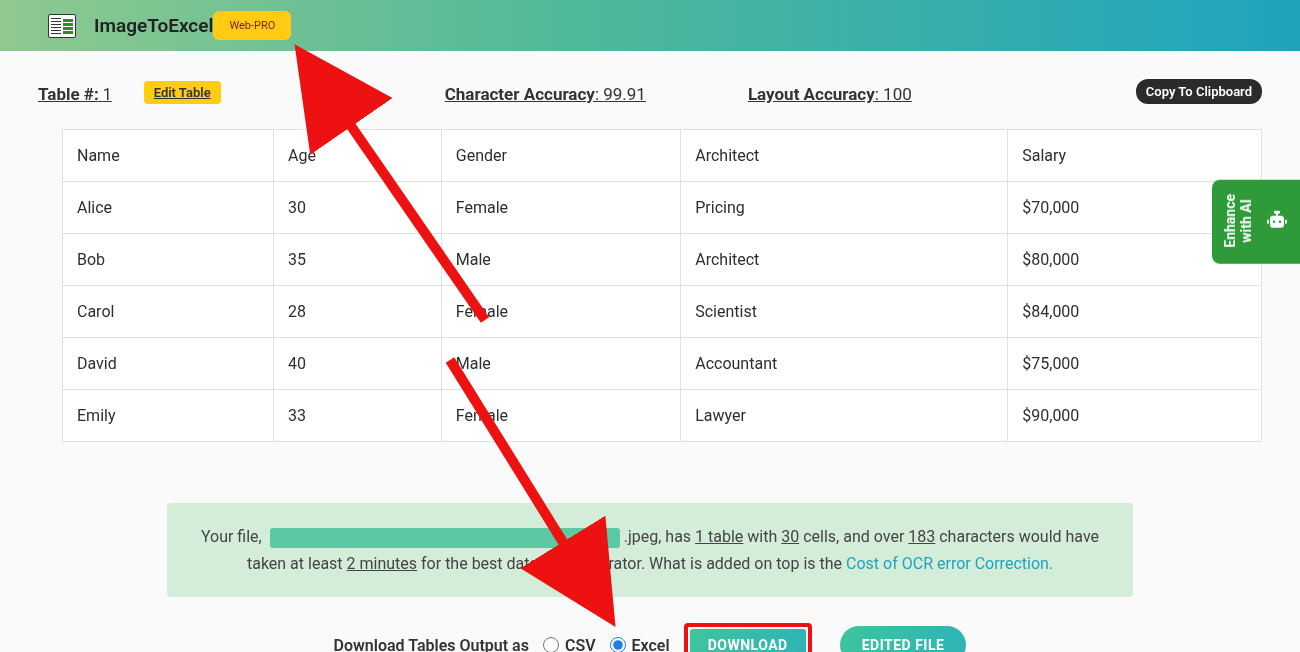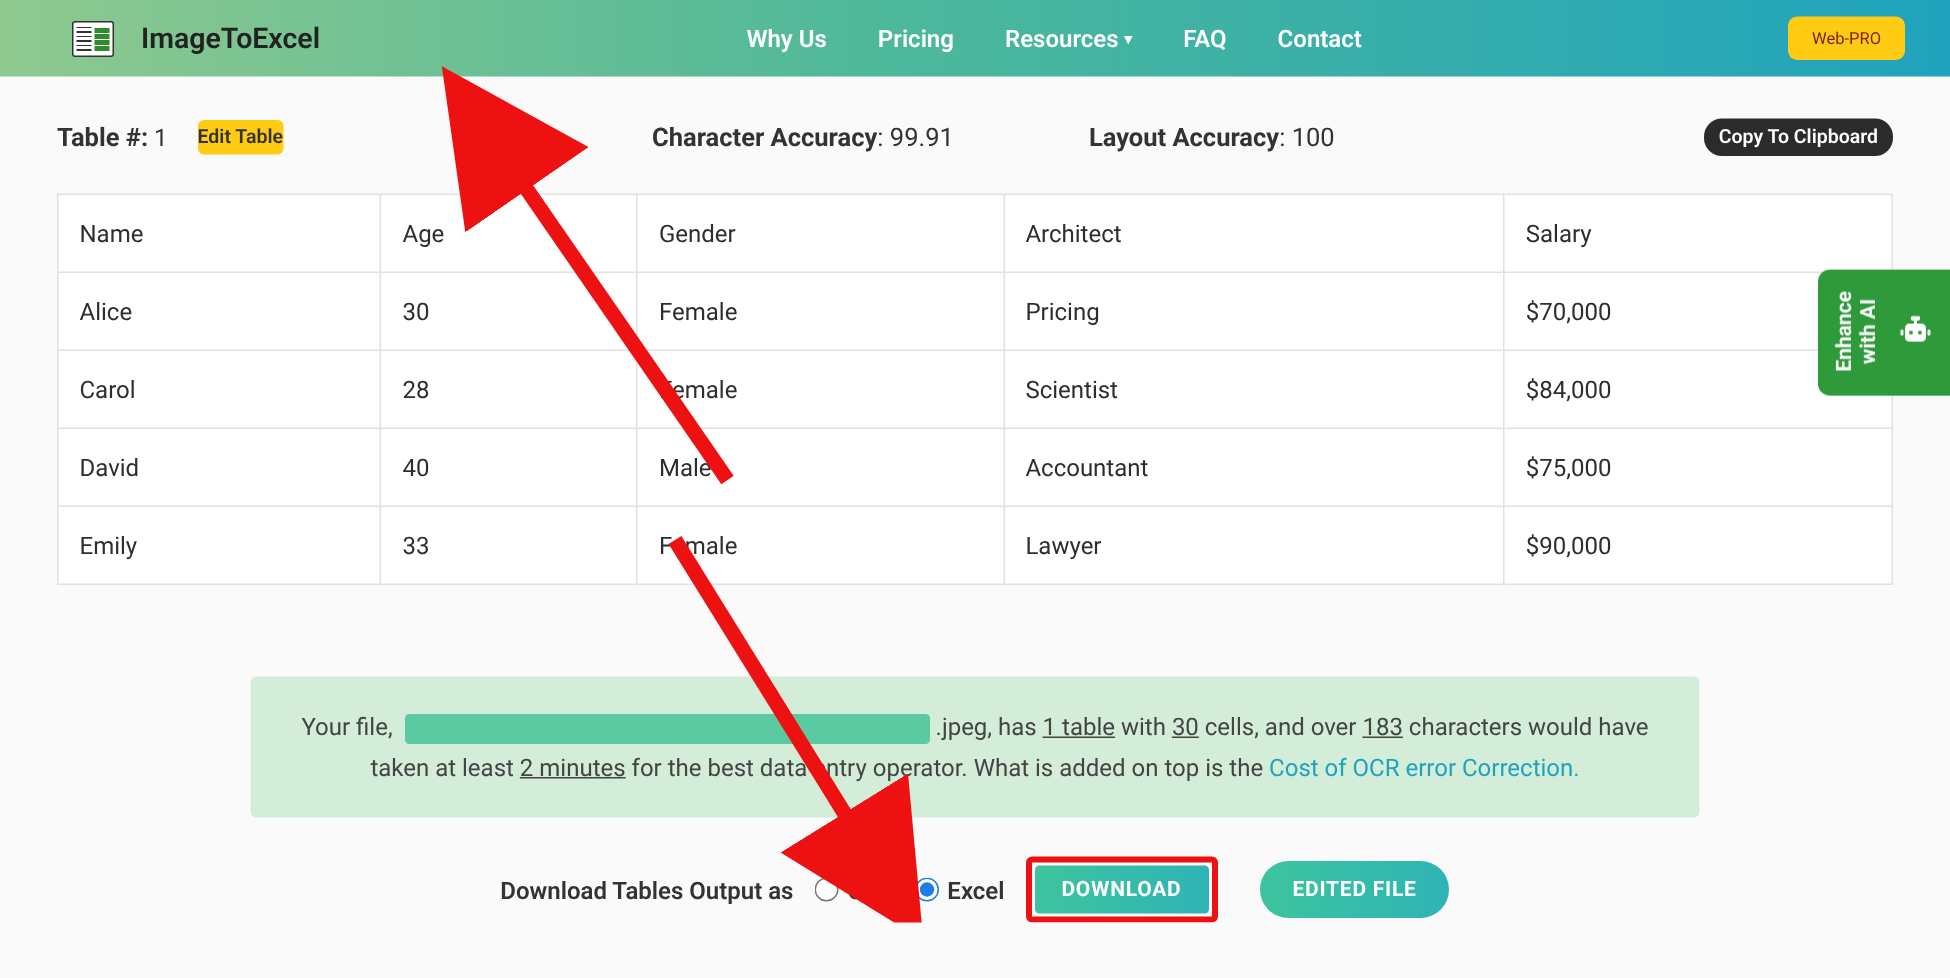--- a/index.html
+++ b/index.html
@@ -28,37 +28,37 @@
   background: #2e8b2e;
   background-image: repeating-linear-gradient(to bottom, #fff 0 1px, transparent 1px 4px);
 }
 .logo-text { font-size: 19px; font-weight: 600; color: #222; }
 .nav { display: flex; gap: 34px; margin: 0 auto; }
 .nav-item { color: #fff; font-size: 16px; font-weight: 600; cursor: pointer; display: flex; align-items: center; gap: 4px; }
 .dropdown-caret { font-size: 10px; }
 .web-pro { background: #ffcb13; border-radius: 6px; padding: 8px 16px; font-weight: 400; font-size: 11px; color: #7f1d1d; cursor: pointer; }
 
 .meta-row {
-  display: flex; align-items: center; padding: 28px 38px 10px 38px; gap: 10px;
+  display: flex; align-items: flex-end; padding: 28px 38px 10px 38px; gap: 22px; text-decoration: underline;
 }
 .table-num { font-weight: 700; font-size: 17px; }
 .table-num-val { font-weight: 400; }
 .edit-btn {
-  background: #ffcb13; border-radius: 4px; padding: 4px 0; font-size: 13px; font-weight: 600; cursor: pointer; margin-left: 10px;
+  background: #ffcb13; border-radius: 4px; padding: 4px 10px; font-size: 13px; font-weight: 600; cursor: pointer; margin-left: 10px;
 }
 .accuracy { font-size: 17px; }
 .accuracy .lab { font-weight: 700; }
 .copy-btn {
   background: #2b2b2b; color: #fff; border-radius: 12px; padding: 5px 10px; font-size: 13px; font-weight: 600; cursor: pointer;
 }
 .meta-row .gap-a { margin-left: auto; }
 .meta-row .gap-b { margin-left: 80px; }
 .meta-row .gap-c { margin-left: auto; }
 
-.table-wrap { padding: 15px 38px; }
+.table-wrap { padding: 15px 38px; margin-left: 24px; }
 table {
   width: 100%;
   border-collapse: collapse;
   background: #fff;
 }
 table td, table th {
   border: 1px solid #e1e1e1;
   padding: 16px 14px;
   text-align: left;
   font-size: 16px;
@@ -126,38 +126,20 @@
 </head>
 <body>
 
 <div class="page">
 
   <div class="header">
     <div class="logo">
       <span class="logo-icon"></span>
       <span class="logo-text">ImageToExcel</span>
     </div>
-    <div class="nav">
-      <div class="nav-item">
-          <span>Why Us</span>
-        </div>
-      <div class="nav-item">
-          <span>Pricing</span>
-        </div>
-      <div class="nav-item">
-          <span>Resources</span>
-          <span class="dropdown-caret">▾</span>
-        </div>
-      <div class="nav-item">
-          <span>FAQ</span>
-        </div>
-      <div class="nav-item">
-          <span>Contact</span>
-        </div>
-    </div>
     <div class="web-pro">Web-PRO</div>
   </div>
 
   <div class="meta-row">
     <span><span class="table-num">Table #:</span> <span class="table-num-val">1</span></span>
     <span class="edit-btn">Edit Table</span>
     <span class="accuracy gap-a"><span class="lab">Character Accuracy</span>: <span>99.91</span></span>
     <span class="accuracy gap-b"><span class="lab">Layout Accuracy</span>: <span>100</span></span>
     <span class="copy-btn gap-c">Copy To Clipboard</span>
   </div>
@@ -171,20 +153,27 @@
             <td>Gender</td>
             <td>Architect</td>
             <td>Salary</td>
           </tr>
           <tr>
             <td>Alice</td>
             <td>30</td>
             <td>Female</td>
             <td>Pricing</td>
             <td>$70,000</td>
+          </tr>
+          <tr>
+            <td>Bob</td>
+            <td>35</td>
+            <td>Male</td>
+            <td>Architect</td>
+            <td>$80,000</td>
           </tr>
           <tr>
             <td>Carol</td>
             <td>28</td>
             <td>Female</td>
             <td>Scientist</td>
             <td>$84,000</td>
           </tr>
           <tr>
             <td>David</td>

